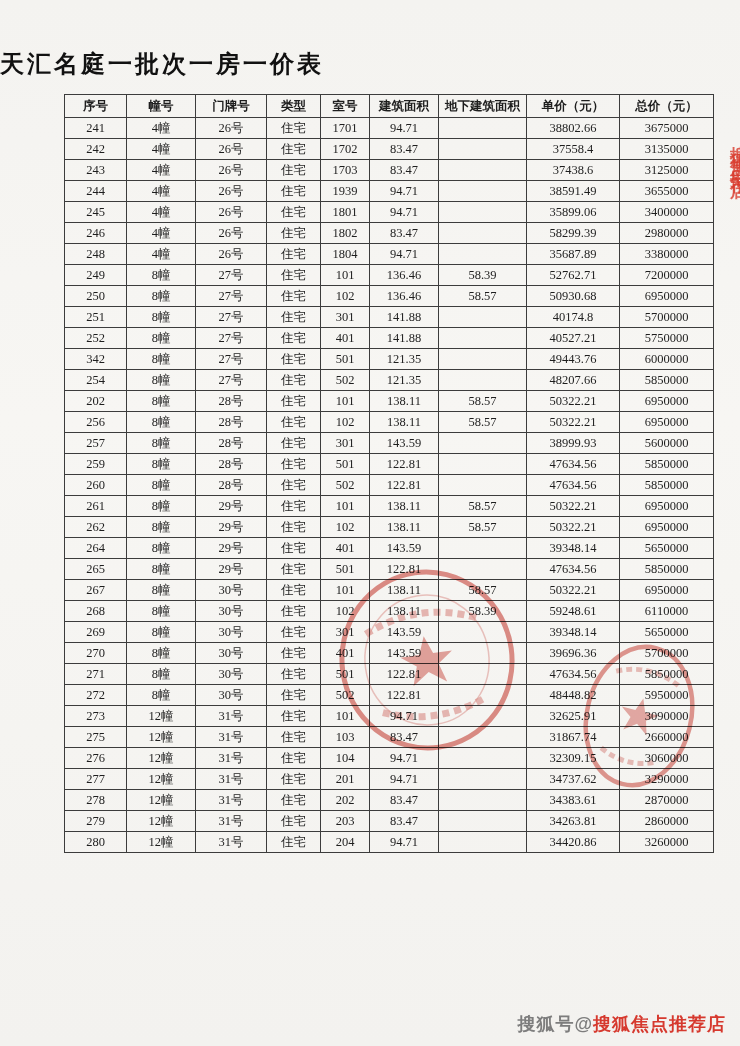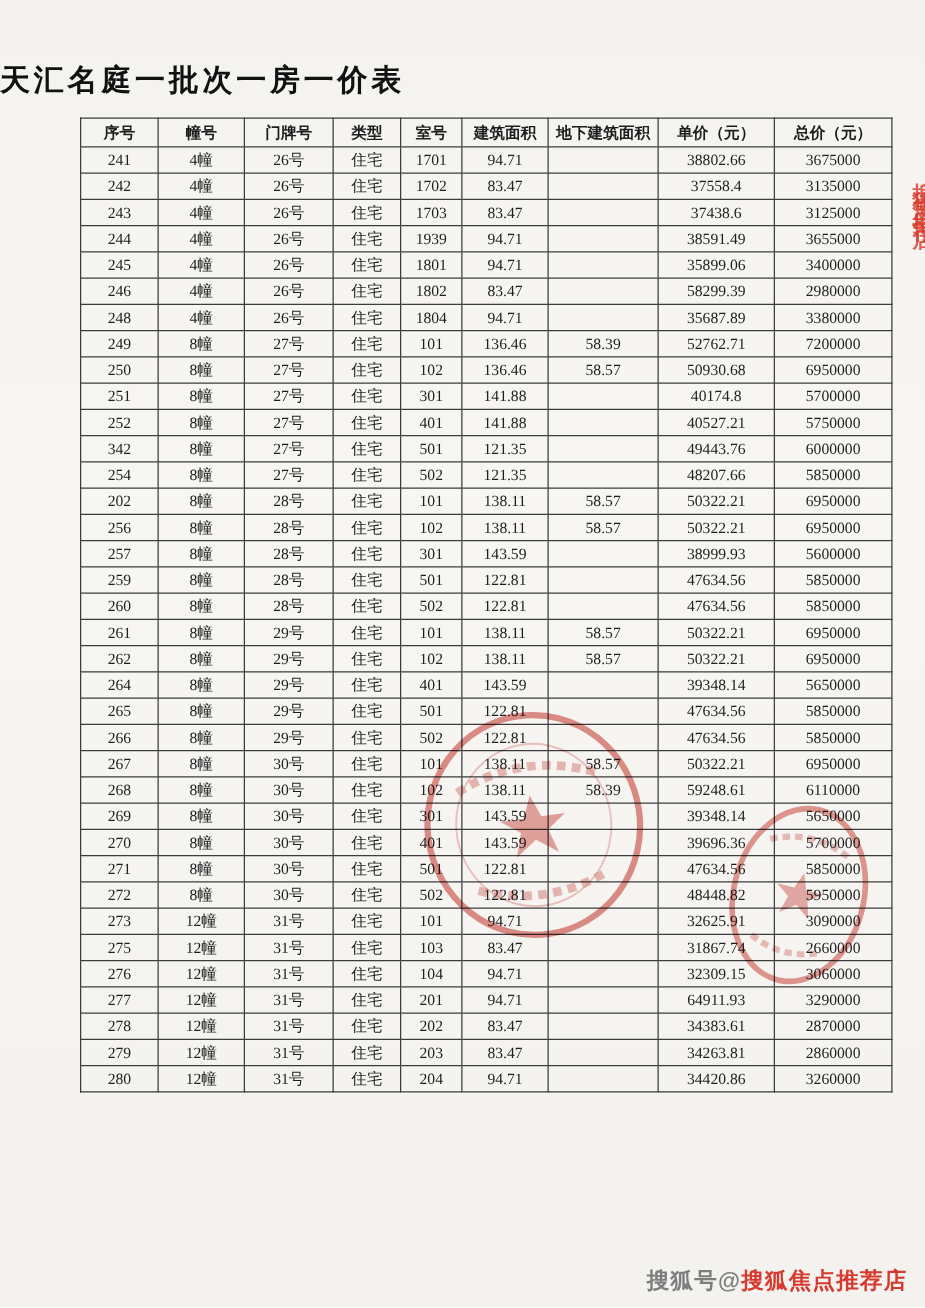--- a/index.html
+++ b/index.html
@@ -324,31 +324,20 @@
             <td>8幢</td>
             <td>29号</td>
             <td>住宅</td>
             <td>501</td>
             <td>122.81</td>
             <td></td>
             <td>47634.56</td>
             <td>5850000</td>
           </tr>
           <tr>
-            <td>266</td>
-            <td>8幢</td>
-            <td>29号</td>
-            <td>住宅</td>
-            <td>502</td>
-            <td>122.81</td>
-            <td></td>
-            <td>47634.56</td>
-            <td>5850000</td>
-          </tr>
-          <tr>
             <td>267</td>
             <td>8幢</td>
             <td>30号</td>
             <td>住宅</td>
             <td>101</td>
             <td>138.11</td>
             <td>58.57</td>
             <td>50322.21</td>
             <td>6950000</td>
           </tr>
@@ -441,21 +430,21 @@
             <td>3060000</td>
           </tr>
           <tr>
             <td>277</td>
             <td>12幢</td>
             <td>31号</td>
             <td>住宅</td>
             <td>201</td>
             <td>94.71</td>
             <td></td>
-            <td>64911.93</td>
+            <td>34737.62</td>
             <td>3290000</td>
           </tr>
           <tr>
             <td>278</td>
             <td>12幢</td>
             <td>31号</td>
             <td>住宅</td>
             <td>202</td>
             <td>83.47</td>
             <td></td>

